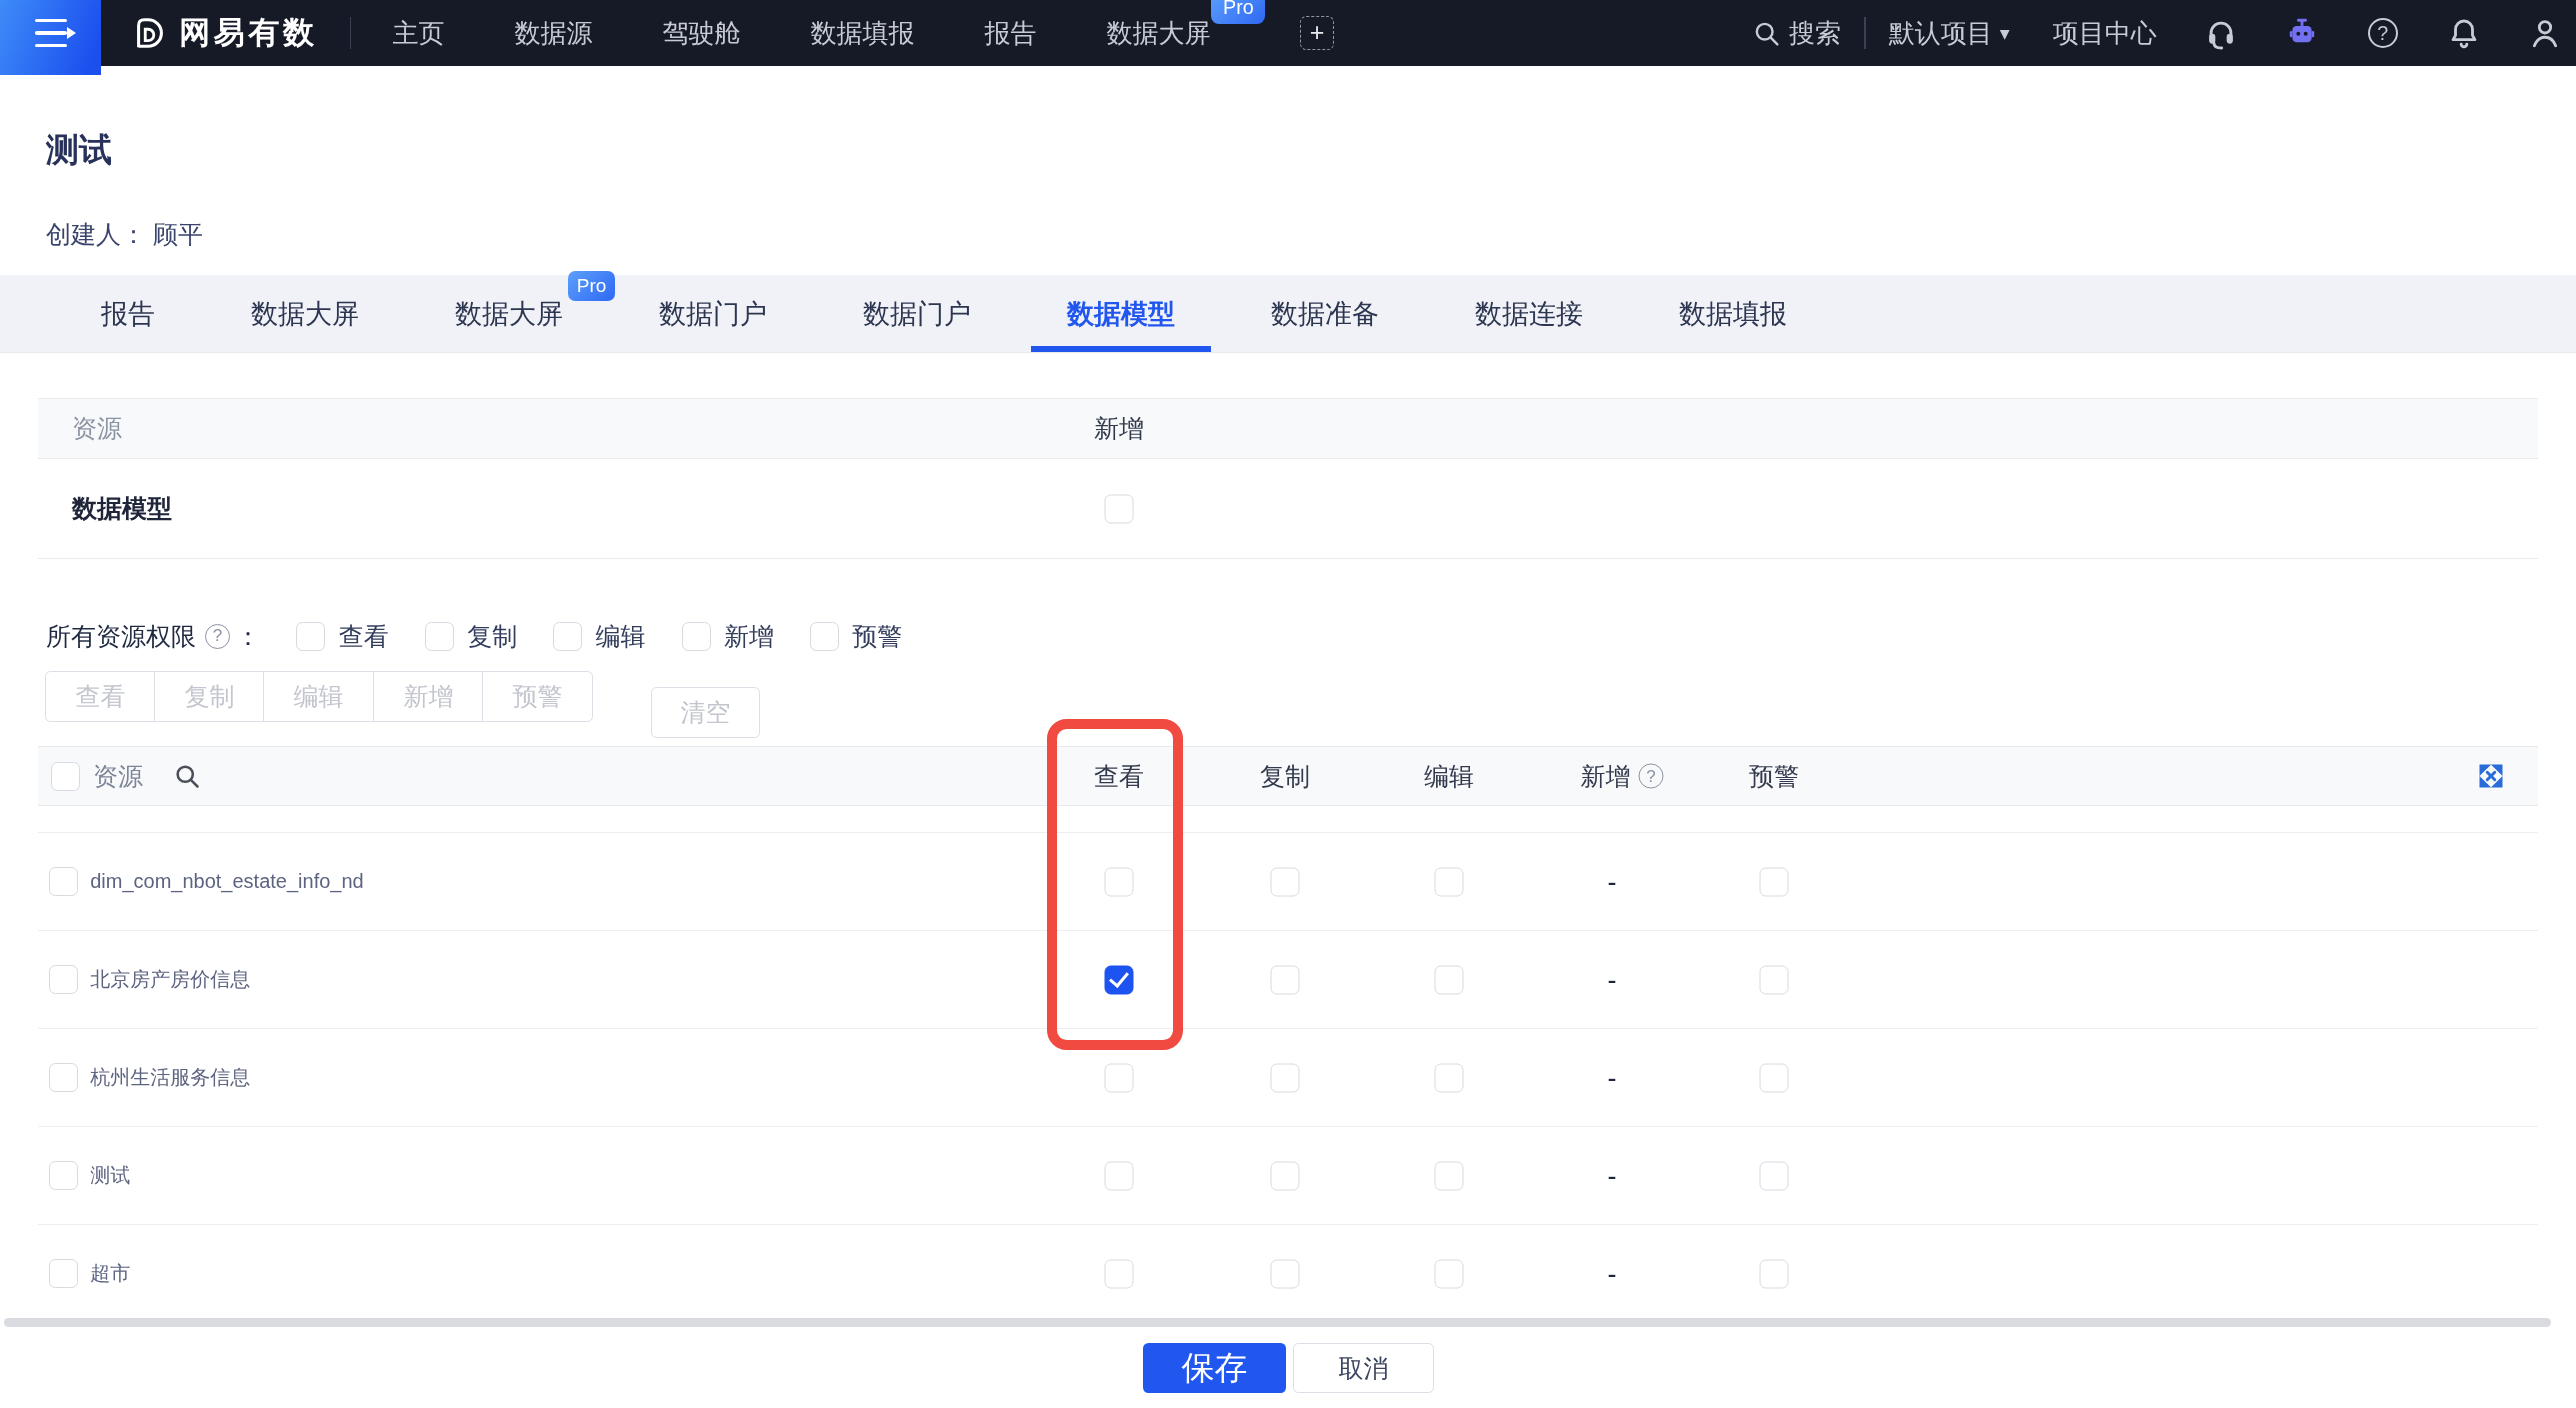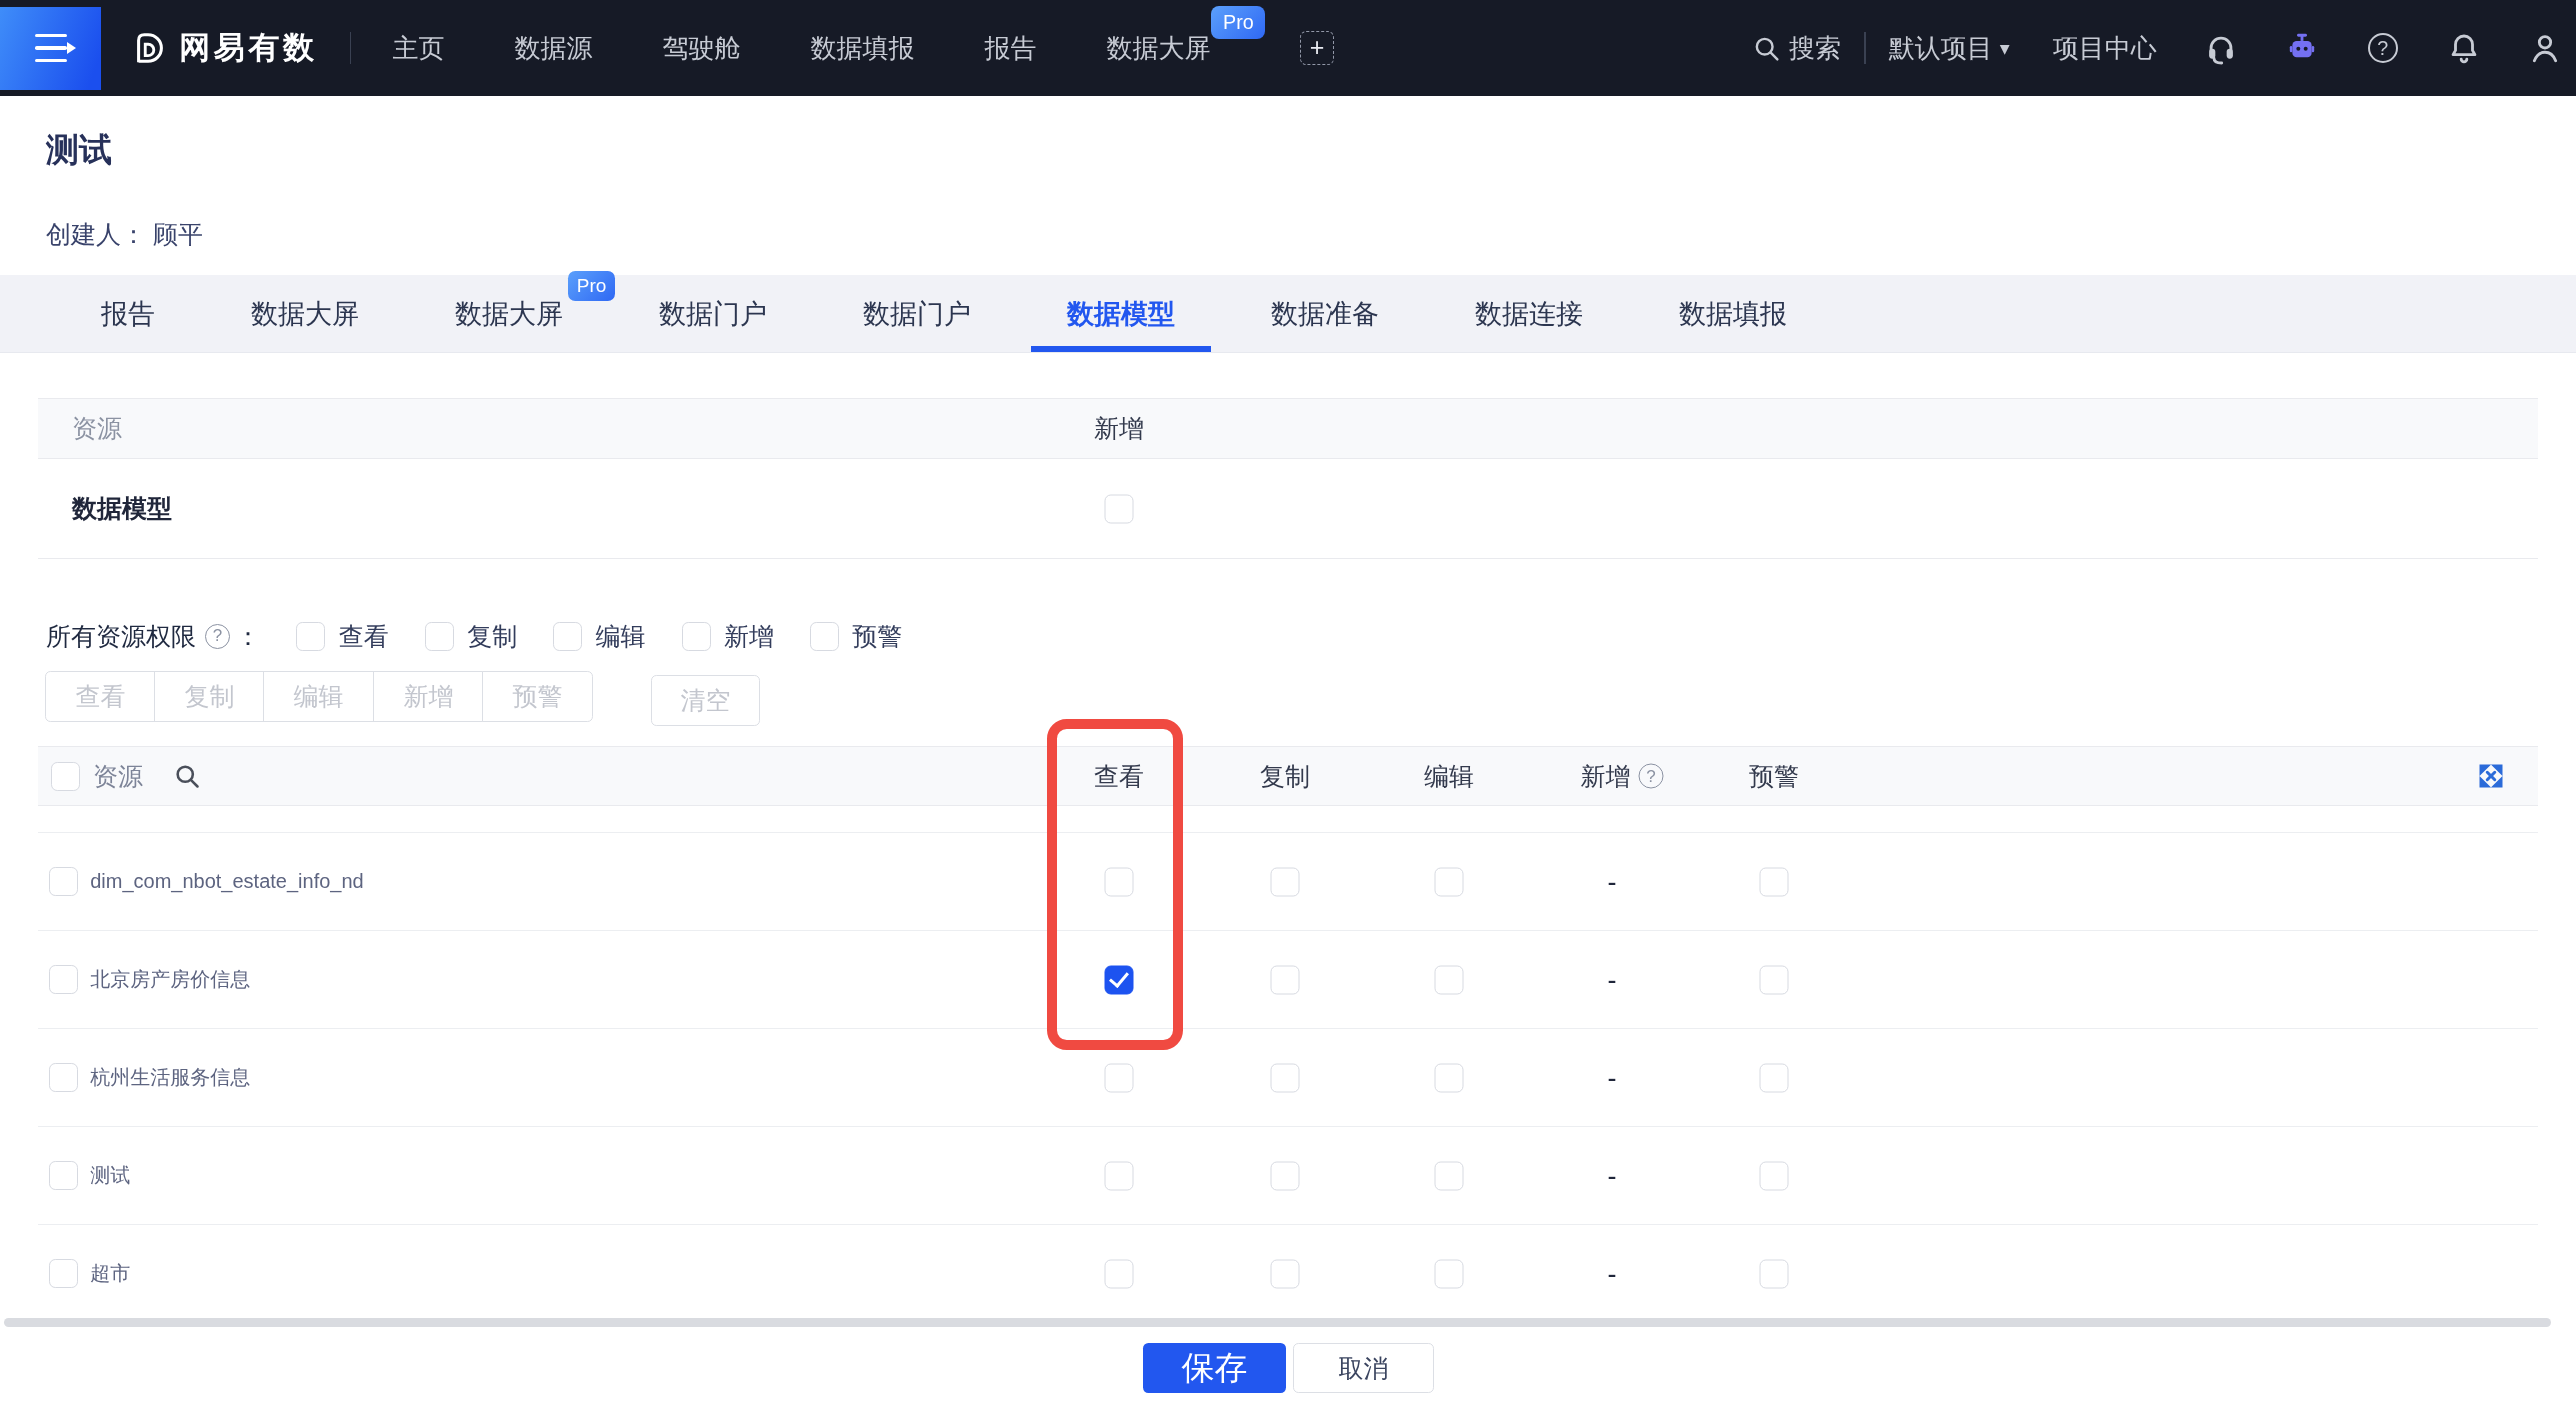--- a/index.html
+++ b/index.html
@@ -1,21 +1,21 @@
 <!DOCTYPE html>
 <html style="font-size:14.3px"><head>
 <meta charset="utf-8">
 <style>
   * { margin:0; padding:0; box-sizing:border-box; }
   html,body { width:2576px; height:1409px; background:#ffffff; overflow:hidden; }
   body { font-family:"Liberation Sans","DejaVu Sans",sans-serif; color:#20263a; }
   #app { position:relative; width:2576px; height:1409px; background:#fff; }
 
   
-  .navbar { position:absolute; left:0; top:0; width:2576px; height:96px;
+  .navbar { position:absolute; left:0; top:0; width:2576px; height:66px;
             background:#161a26; display:flex; align-items:center; }
   .nav-square { width:101px; height:83px; flex:0 0 101px;
                 background:linear-gradient(110deg,#3f8df9 0%,#1b4fee 90%);
                 display:flex; align-items:center; justify-content:center; }
   .burger { display:flex; flex-direction:column; gap:9px; }
   .burger i { display:block; width:32px; height:3.6px; background:#fff; border-radius:1.8px; }
   .burger i.mid { position:relative; }
   .burger i.mid::after { content:""; position:absolute; right:-9.8px; top:-4.5px;
       border-left:9px solid #fff; border-top:6.3px solid transparent; border-bottom:6.3px solid transparent; }
   .logo-wrap { display:flex; align-items:center; gap:10.7px; margin-left:29.5px; }
@@ -79,21 +79,21 @@
   .perm-colon { color:#1f2940; }
   .perm-opt { display:flex; align-items:center; margin-left:36px; gap:13.4px; }
   .perm-opt .optlabel { color:#333d5c; cursor:pointer; }
 
   .bulk-row { position:absolute; left:45px; top:671px; height:51px; width:1074px; }
   .bulkbtn { position:absolute; top:0; height:51px; width:111px; background:#fff; border:1.8px solid #dcdfe5;
       color:#c3c6ce; font-size:25px; display:flex; align-items:center; justify-content:center; cursor:default; }
   .bulkbtn.b0 { left:0; border-radius:5.4px 0 0 5.4px; }
   .bulkbtn.b1 { left:109px; } .bulkbtn.b2 { left:218px; } .bulkbtn.b3 { left:328px; }
   .bulkbtn.b4 { left:437px; border-radius:0 5.4px 5.4px 0; }
-  .clearbtn { position:absolute; left:606px; top:4px; width:109px; height:51px; background:#fff;
+  .clearbtn { position:absolute; left:606px; top:16px; width:109px; height:51px; background:#fff;
       border:1.8px solid #dcdfe5; border-radius:5.4px; color:#c3c6ce; font-size:25px;
       display:flex; align-items:center; justify-content:center; cursor:default; }
 
   
   .table2 { position:absolute; left:38px; top:746px; width:2500px; height:581px; overflow:hidden; }
   .t2-head { position:relative; height:60px; background:#f8f9fb; border-top:1.8px solid #e9eaee;
              border-bottom:0.9px solid #e9eaee; display:flex; align-items:center; }
   .t2-head .cb { margin-left:12.5px; }
   .t2-head .res-label { margin-left:13.4px; font-size:25px; color:#7d8498; }
   .t2-head .search { margin-left:30px; color:#4a4f5a; display:flex; cursor:pointer; }

